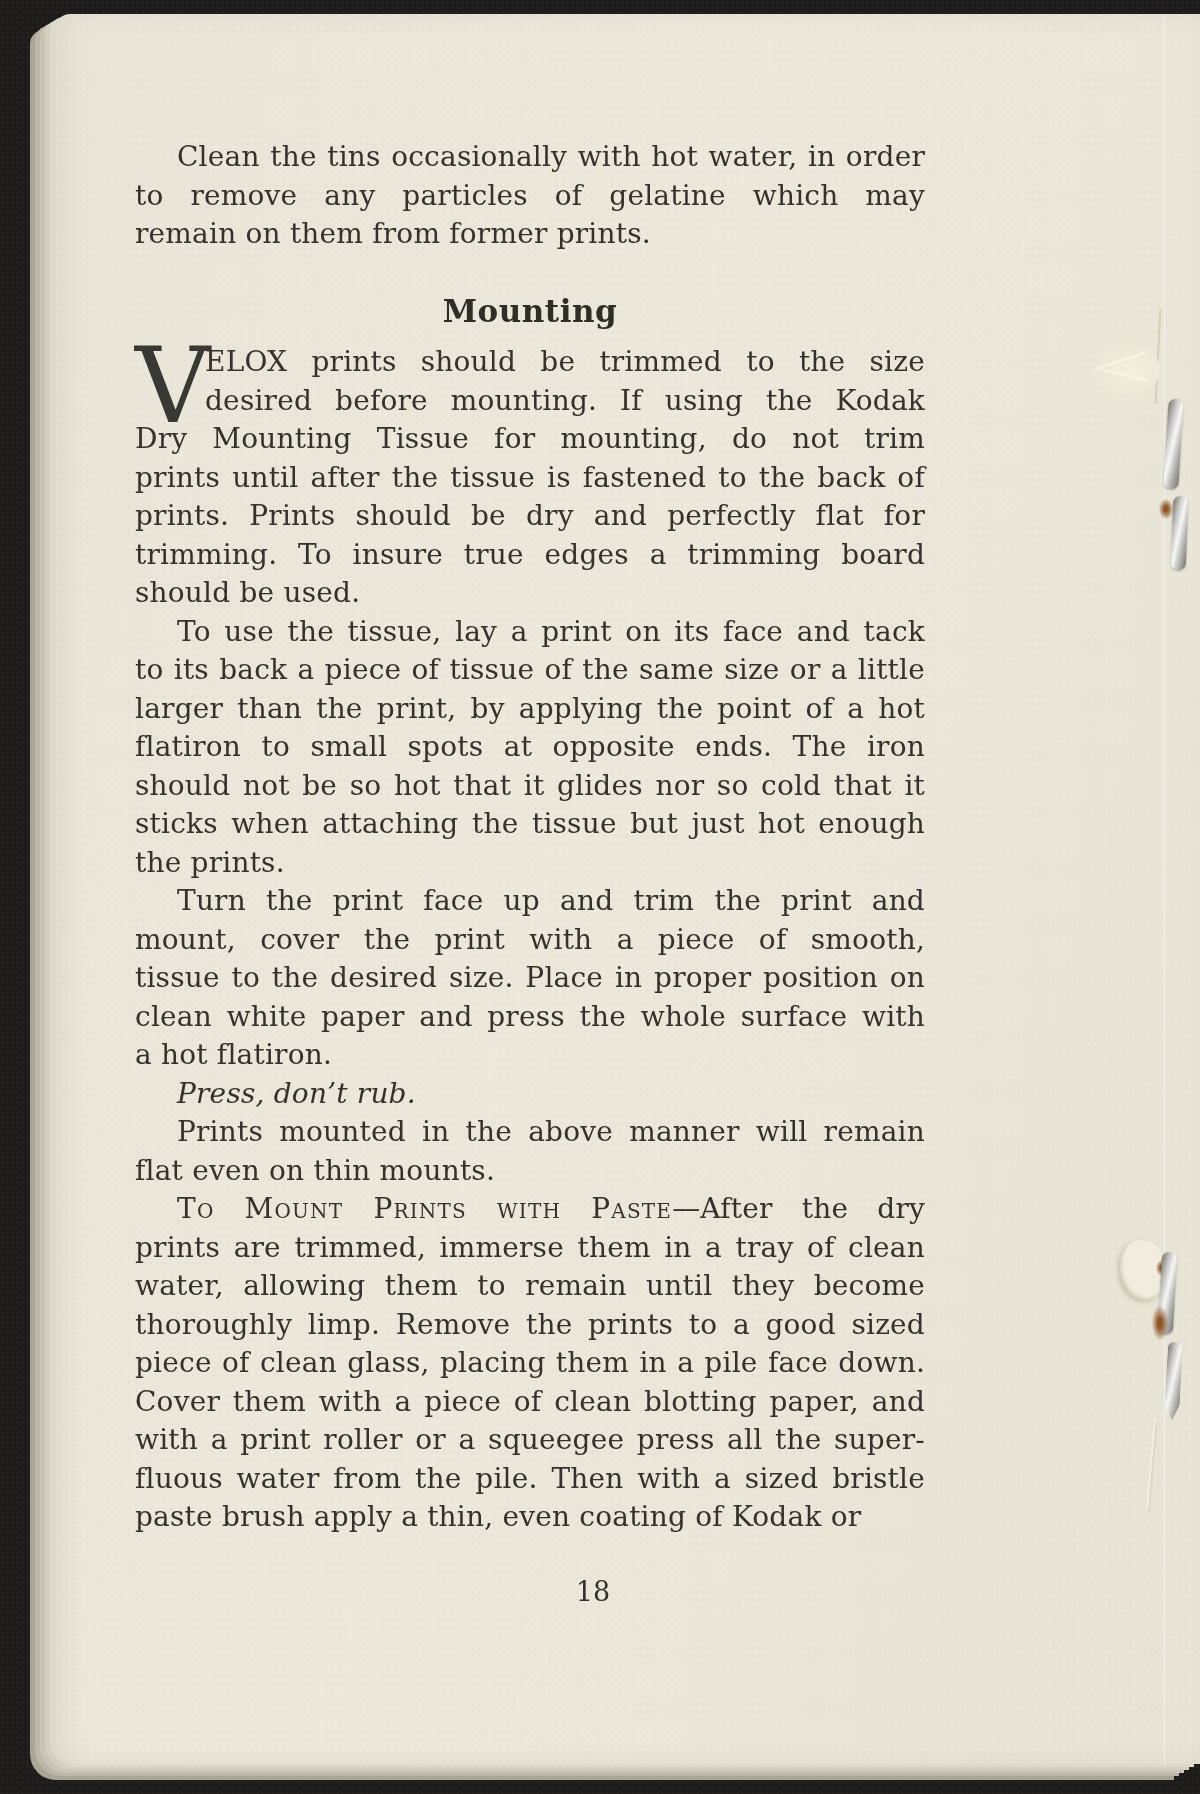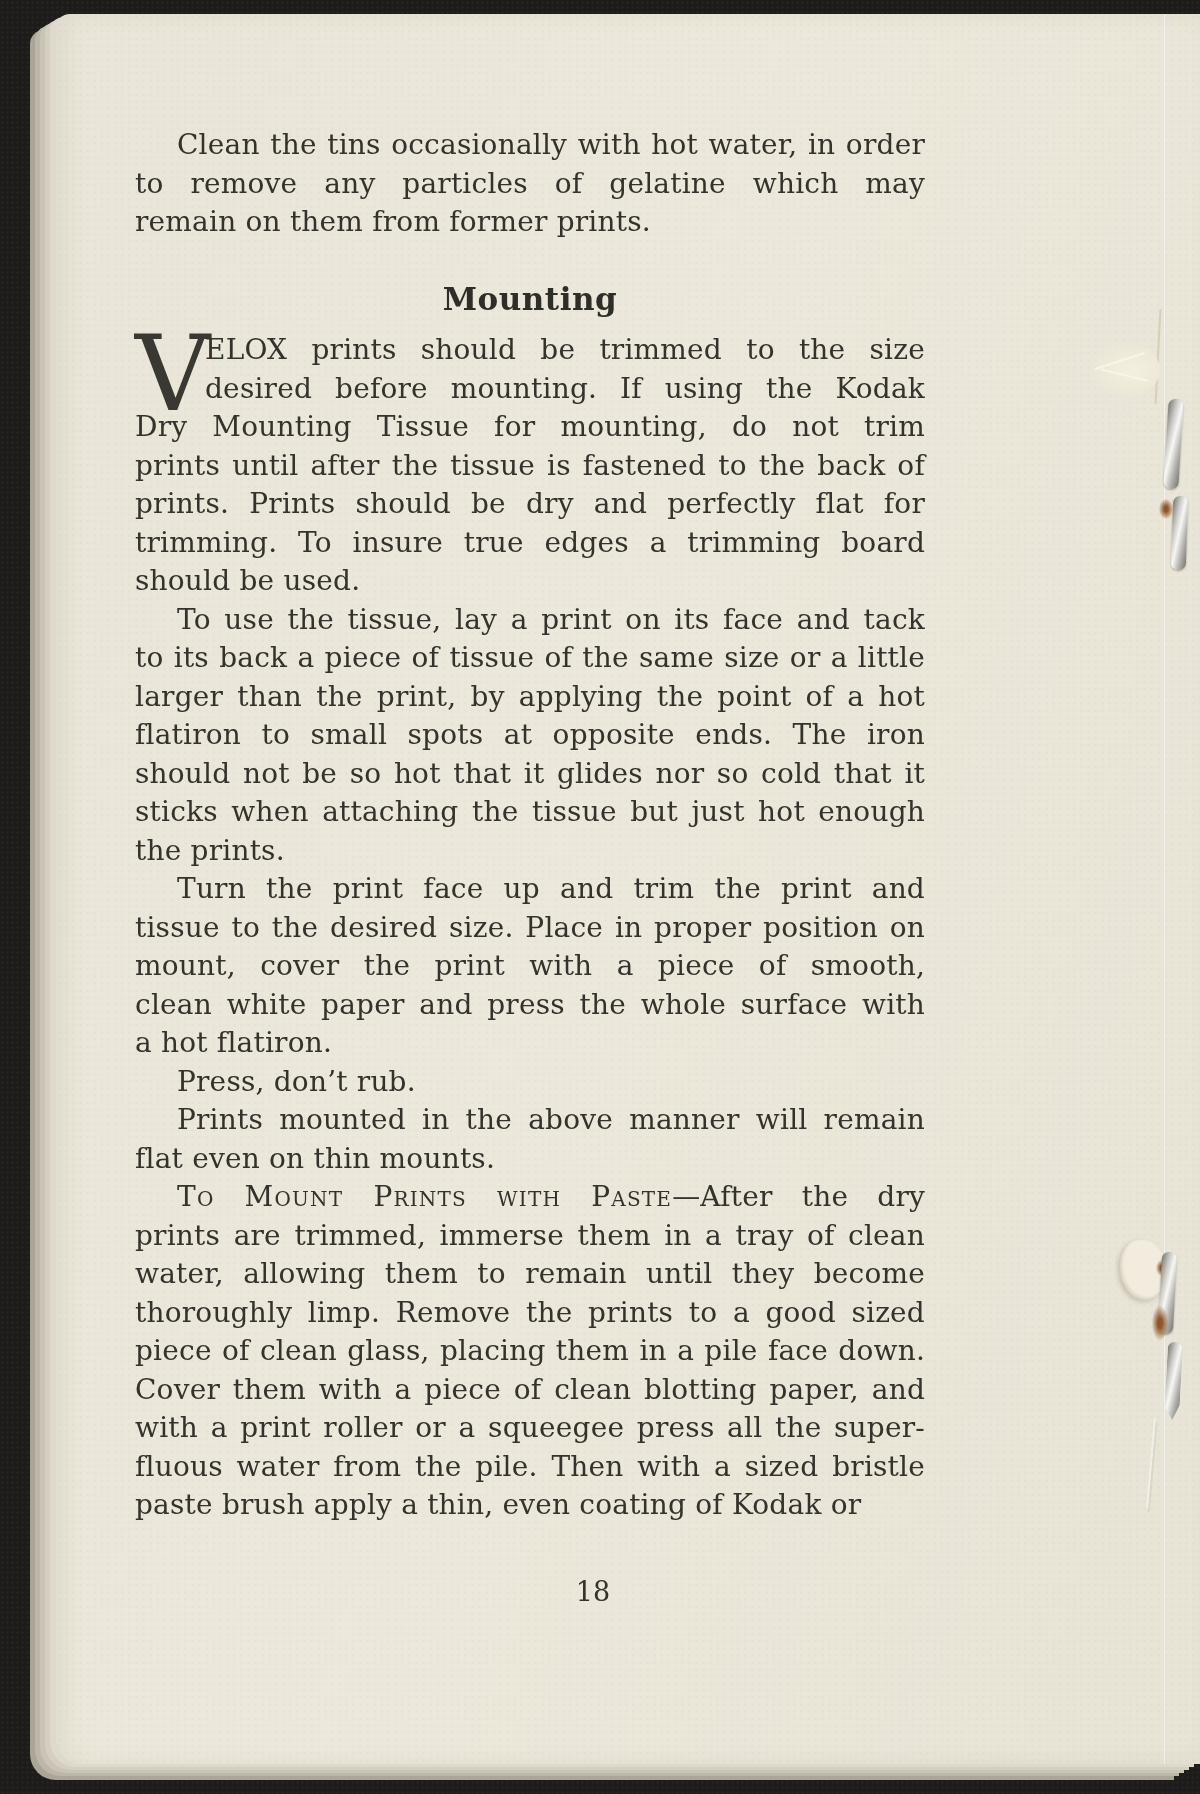--- a/index.html
+++ b/index.html
@@ -25,36 +25,36 @@
       -16px 9px 0 #c9c4b5,
       -21px 12px 0 #bcb7a8,
       -26px 16px 0 #aaa596,
       inset 10px 0 22px rgba(90,80,60,0.07);
   }
   .crease {
     position:absolute; top:0; bottom:0; left:1107px; width:3px;
     background:linear-gradient(to right, rgba(70,60,40,0.06), rgba(255,255,255,0.55), rgba(70,60,40,0.05));
   }
   .text-col {
-    position:absolute; left:79px; top:112px; width:790px;
+    position:absolute; left:79px; top:124px; width:790px;
     font-size:28px; line-height:38.5px; color:#34322c;
     letter-spacing:0.2px;
   }
   .ln { text-align:justify; text-align-last:justify; white-space:normal; }
   .ln-last { text-align-last:left; }
   .ln-indent { text-indent:42px; }
   .heading {
     font-weight:bold; font-size:31px; text-align:center;
     margin:38px 0 13px 0; letter-spacing:0.5px; color:#2f2d28;
   }
   .dropcap {
     float:left; height:77px; width:60px; overflow:visible;
     font-size:104px; line-height:86px; margin-right:10px; color:#3a3833;
   }
-  .italic-line { }
+  .italic-line { font-style:italic; }
   .sc { font-variant:small-caps; letter-spacing:1.2px;margin-top:22px; }
   .pagenum {
     position:absolute; top:1562px; left:0; width:1074px;
     text-align:center; font-size:27px; color:#34322c;
   }
   
   .metal {
     position:absolute; width:15px; border-radius:7px;
     background:linear-gradient(100deg,#74716b 0%, #c8c7c3 28%, #f7f7f5 48%, #b5b4b0 72%, #77746e 100%);
     box-shadow:0 1px 2px rgba(40,35,25,0.35);
@@ -127,22 +127,22 @@
       <div class="ln">to its back a piece of tissue of the same size or a little</div>
       <div class="ln">larger than the print, by applying the point of a hot</div>
       <div class="ln">flatiron to small spots at opposite ends. The iron</div>
       <div class="ln">should not be so hot that it glides nor so cold that it</div>
       <div class="ln">sticks when attaching the tissue but just hot enough</div>
       <div class="ln ln-last">the prints.</div>
     </div>
 
     <div>
       <div class="ln ln-indent">Turn the print face up and trim the print and</div>
+      <div class="ln">mount, cover the print with a piece of smooth,</div>
       <div class="ln">tissue to the desired size. Place in proper position on</div>
-      <div class="ln">mount, cover the print with a piece of smooth,</div>
       <div class="ln">clean white paper and press the whole surface with</div>
       <div class="ln ln-last">a hot flatiron.</div>
     </div>
 
     <div>
       <div class="ln ln-last ln-indent italic-line">Press, don’t rub.</div>
     </div>
 
     <div>
       <div class="ln ln-indent">Prints mounted in the above manner will remain</div>

